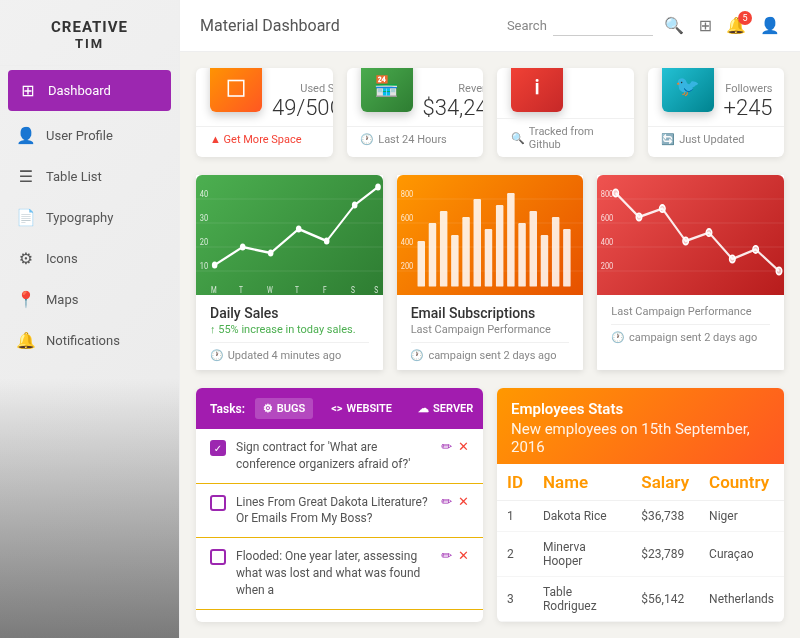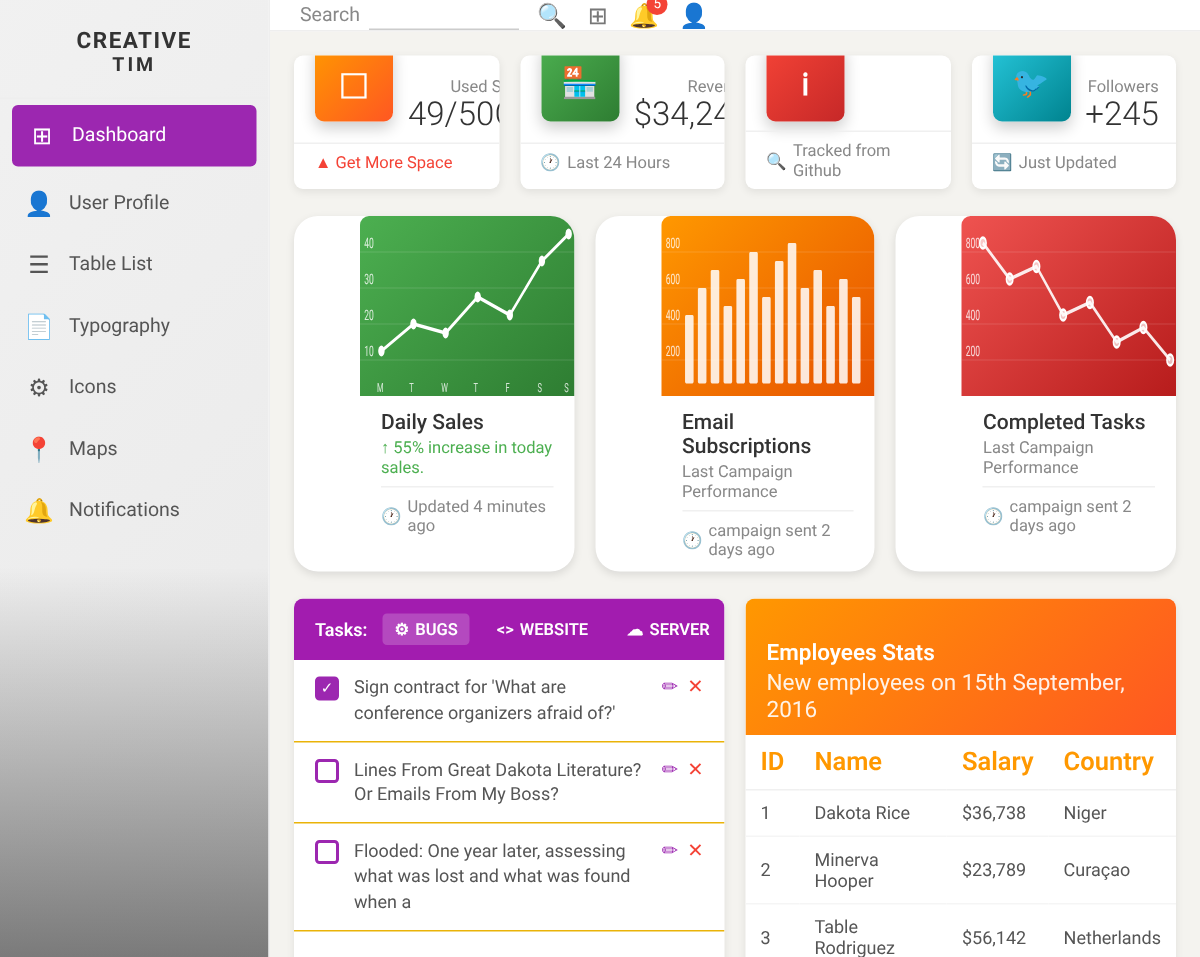--- a/index.html
+++ b/index.html
@@ -163,25 +163,24 @@
       gap: 4px;
       font-size: 11px;
       color: #888;
     }
     .stat-warning { color: #f44336; font-size: 11px; cursor: pointer; }
 
     
     .chart-cards { display: flex; gap: 14px; margin-bottom: 18px; }
     .chart-card {
       flex: 1;
-      border-radius: 16px;
+      border-radius: 1px;
       box-shadow: 0 2px 6px rgba(0,0,0,0.10);
       background: #fff;
       overflow: hidden;
-      padding-left: 44px;
     }
     .chart-area {
       height: 120px;
       position: relative;
       border-radius: 6px 6px 0 0;
     }
     .chart-green { background: linear-gradient(135deg, #4caf50, #2e7d32); }
     .chart-orange { background: linear-gradient(135deg, #ff9800, #e65100); }
     .chart-red { background: linear-gradient(135deg, #ef5350, #b71c1c); }
     .chart-info { padding: 10px 14px 8px; }
@@ -243,21 +242,21 @@
     
     .employees-card {
       flex: 1;
       background: #fff;
       border-radius: 6px;
       box-shadow: 0 2px 6px rgba(0,0,0,0.08);
       overflow: hidden;
     }
     .employees-header {
       background: linear-gradient(135deg, #ff9800, #ff5722);
-      padding: 27px 14px 8px;
+      padding: 12px 14px 8px;
       color: #fff;
     }
     .employees-title { font-size: 15px; font-weight: 600; margin-bottom: 2px; }
     .employees-subtitle { font-size: 15px; opacity: 0.9; }
     .employees-table { width: 100%; border-collapse: collapse; }
     .employees-table th {
       text-align: left;
       padding: 8px 10px;
       font-size: 17px;
       color: #ff9800;
@@ -312,20 +311,21 @@
     <div class="nav-item">
       <span class="nav-icon">🔔</span>
       <span>Notifications</span>
     </div>
   </nav>
 </aside>
 
 <div class="main">
 
   <header class="topbar">
+    <span class="topbar-title">Material Dashboard</span>
     <div class="search-box">
       <span class="search-label">Search</span>
       <input class="search-input" type="text" placeholder="" style="">
     </div>
     <div class="topbar-icons">
       <span class="topbar-icon">🔍</span>
       <span class="topbar-icon">⊞</span>
       <span class="topbar-icon" style="position:relative;">
         🔔
         <span class="badge">5</span>
@@ -500,21 +500,20 @@
             <circle cx="45" cy="35" r="3" fill="rgba(255,255,255,0.7)" stroke="white" stroke-width="1.5"></circle>
             <circle cx="70" cy="28" r="3" fill="rgba(255,255,255,0.7)" stroke="white" stroke-width="1.5"></circle>
             <circle cx="95" cy="55" r="3" fill="rgba(255,255,255,0.7)" stroke="white" stroke-width="1.5"></circle>
             <circle cx="120" cy="48" r="3" fill="rgba(255,255,255,0.7)" stroke="white" stroke-width="1.5"></circle>
             <circle cx="145" cy="70" r="3" fill="rgba(255,255,255,0.7)" stroke="white" stroke-width="1.5"></circle>
             <circle cx="170" cy="62" r="3" fill="rgba(255,255,255,0.7)" stroke="white" stroke-width="1.5"></circle>
             <circle cx="195" cy="80" r="3" fill="rgba(255,255,255,0.7)" stroke="white" stroke-width="1.5"></circle>
           </svg>
         </div>
         <div class="chart-info">
-          <div class="chart-title">Completed Tasks</div>
           <div class="chart-stat" style="color:#888;">Last Campaign Performance</div>
           <div class="chart-footer">
             <span>🕐</span>
             <span>campaign sent 2 days ago</span>
           </div>
         </div>
       </div>
     </div>
 
     <div class="bottom-section">

